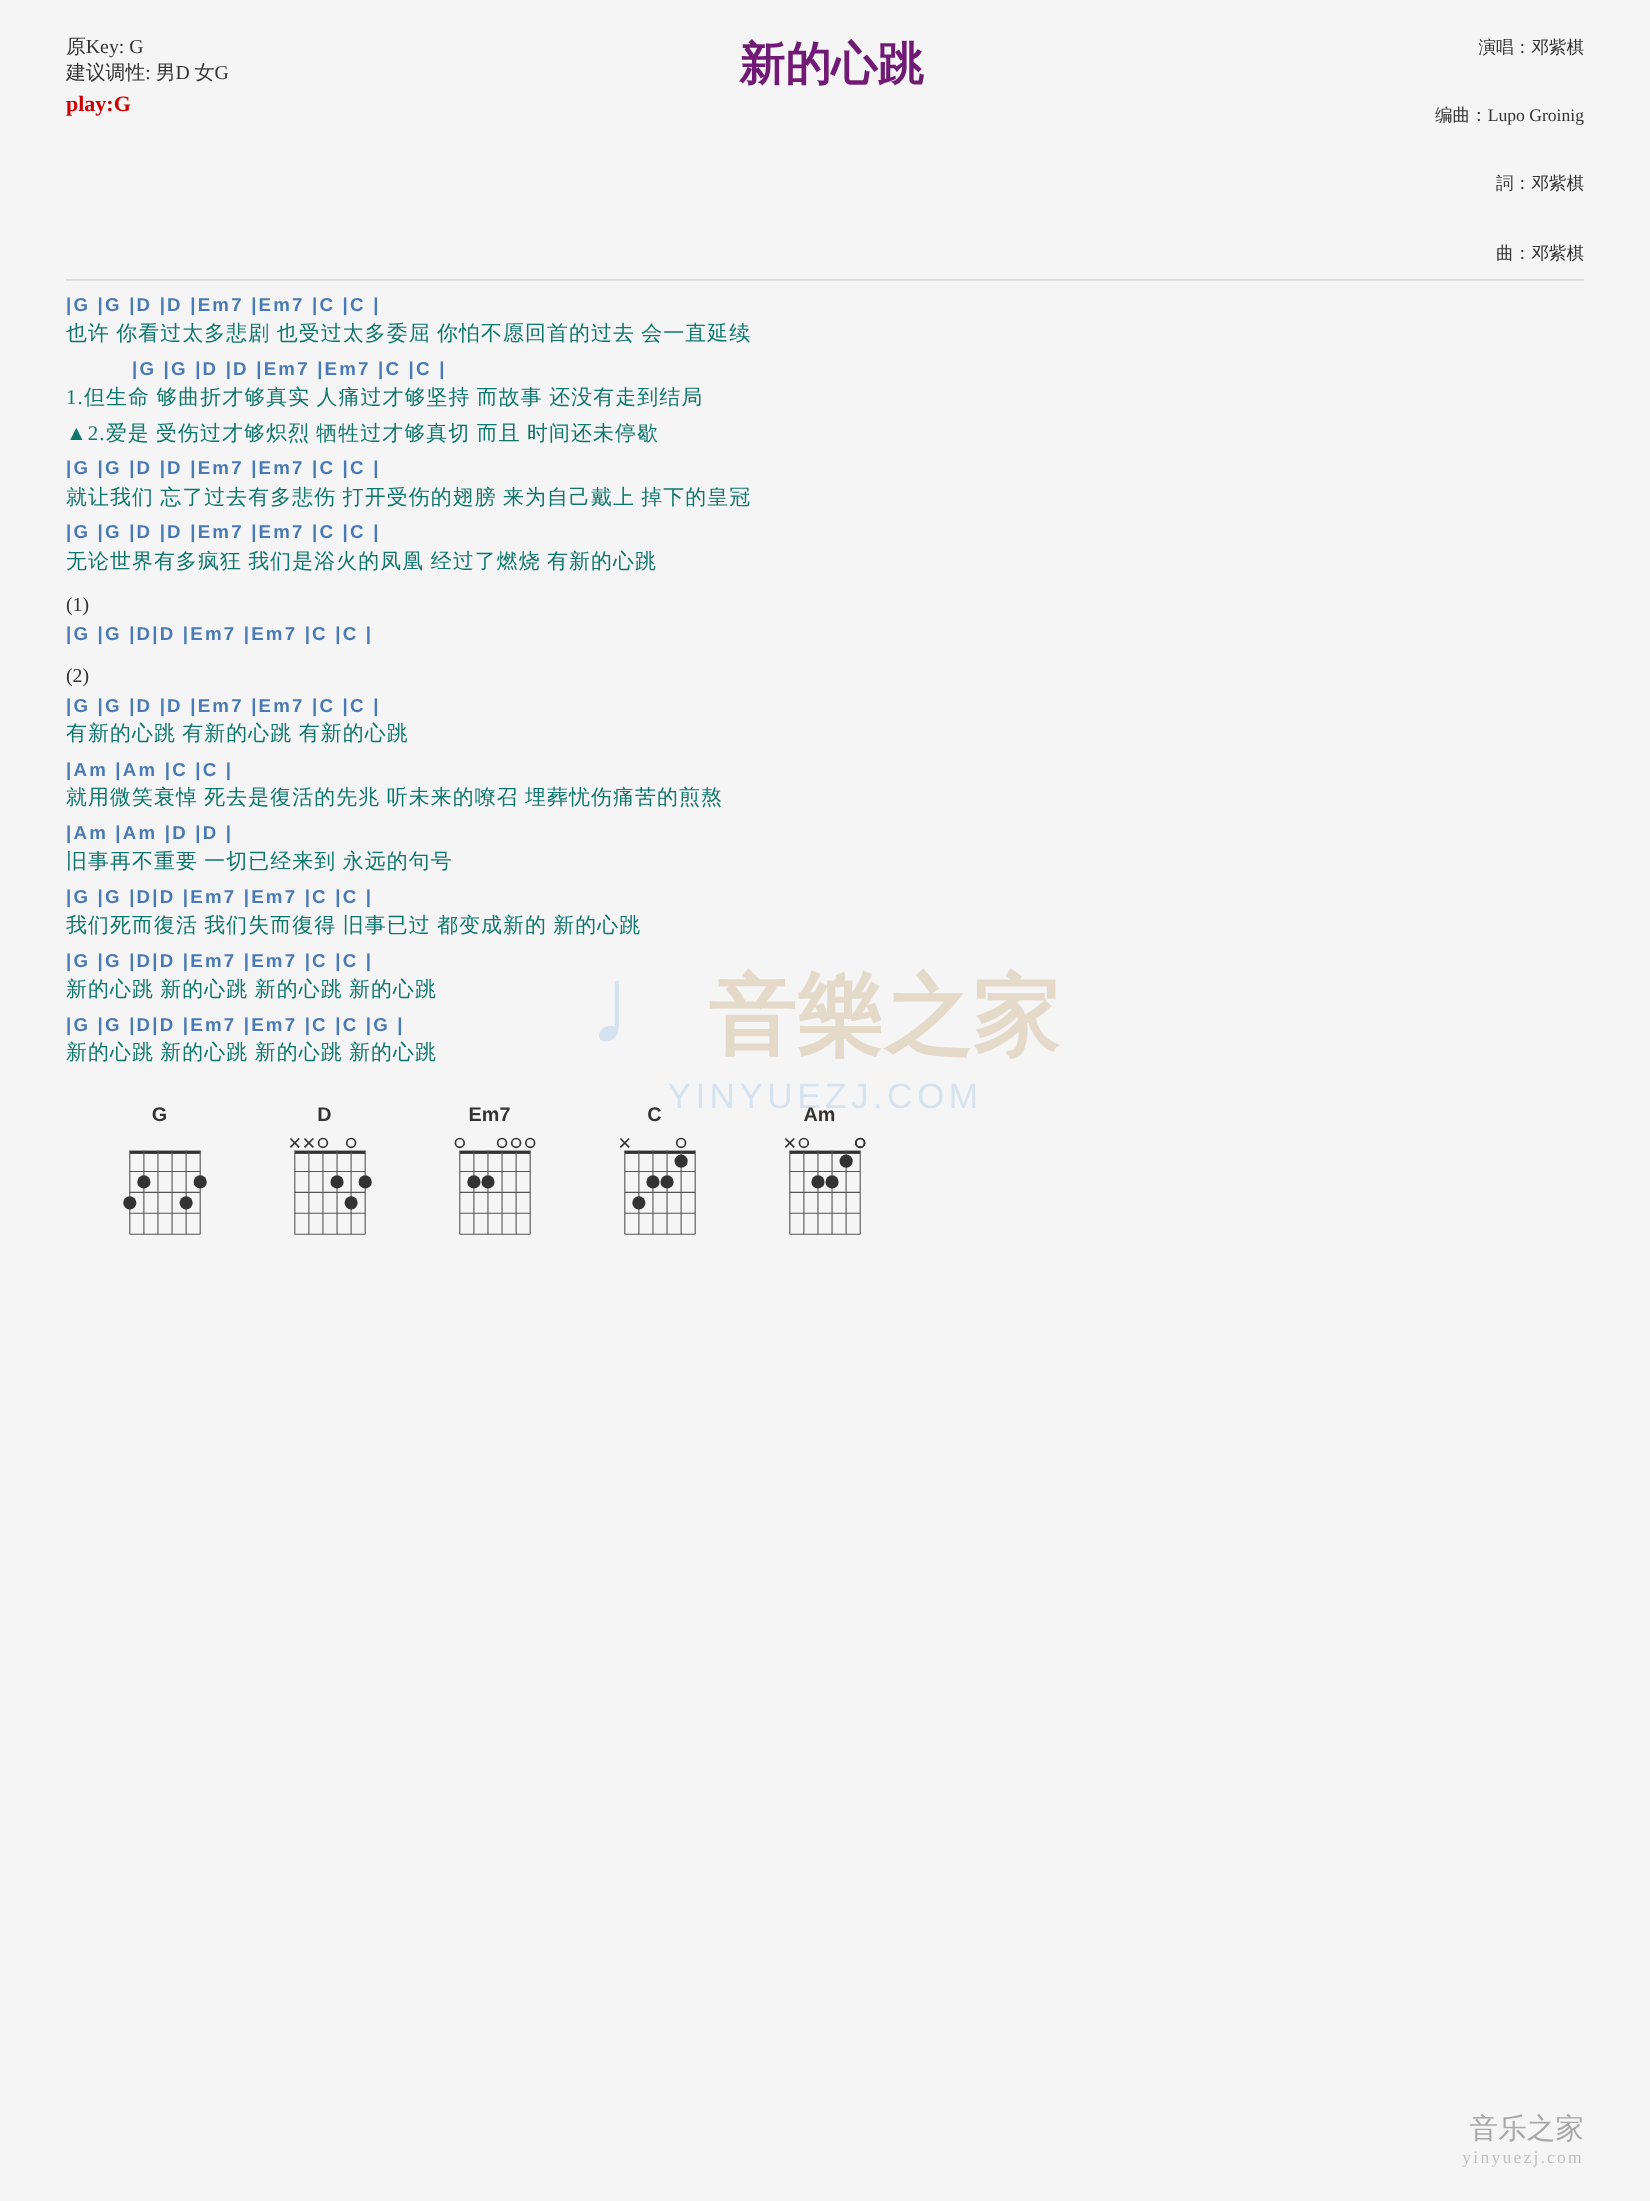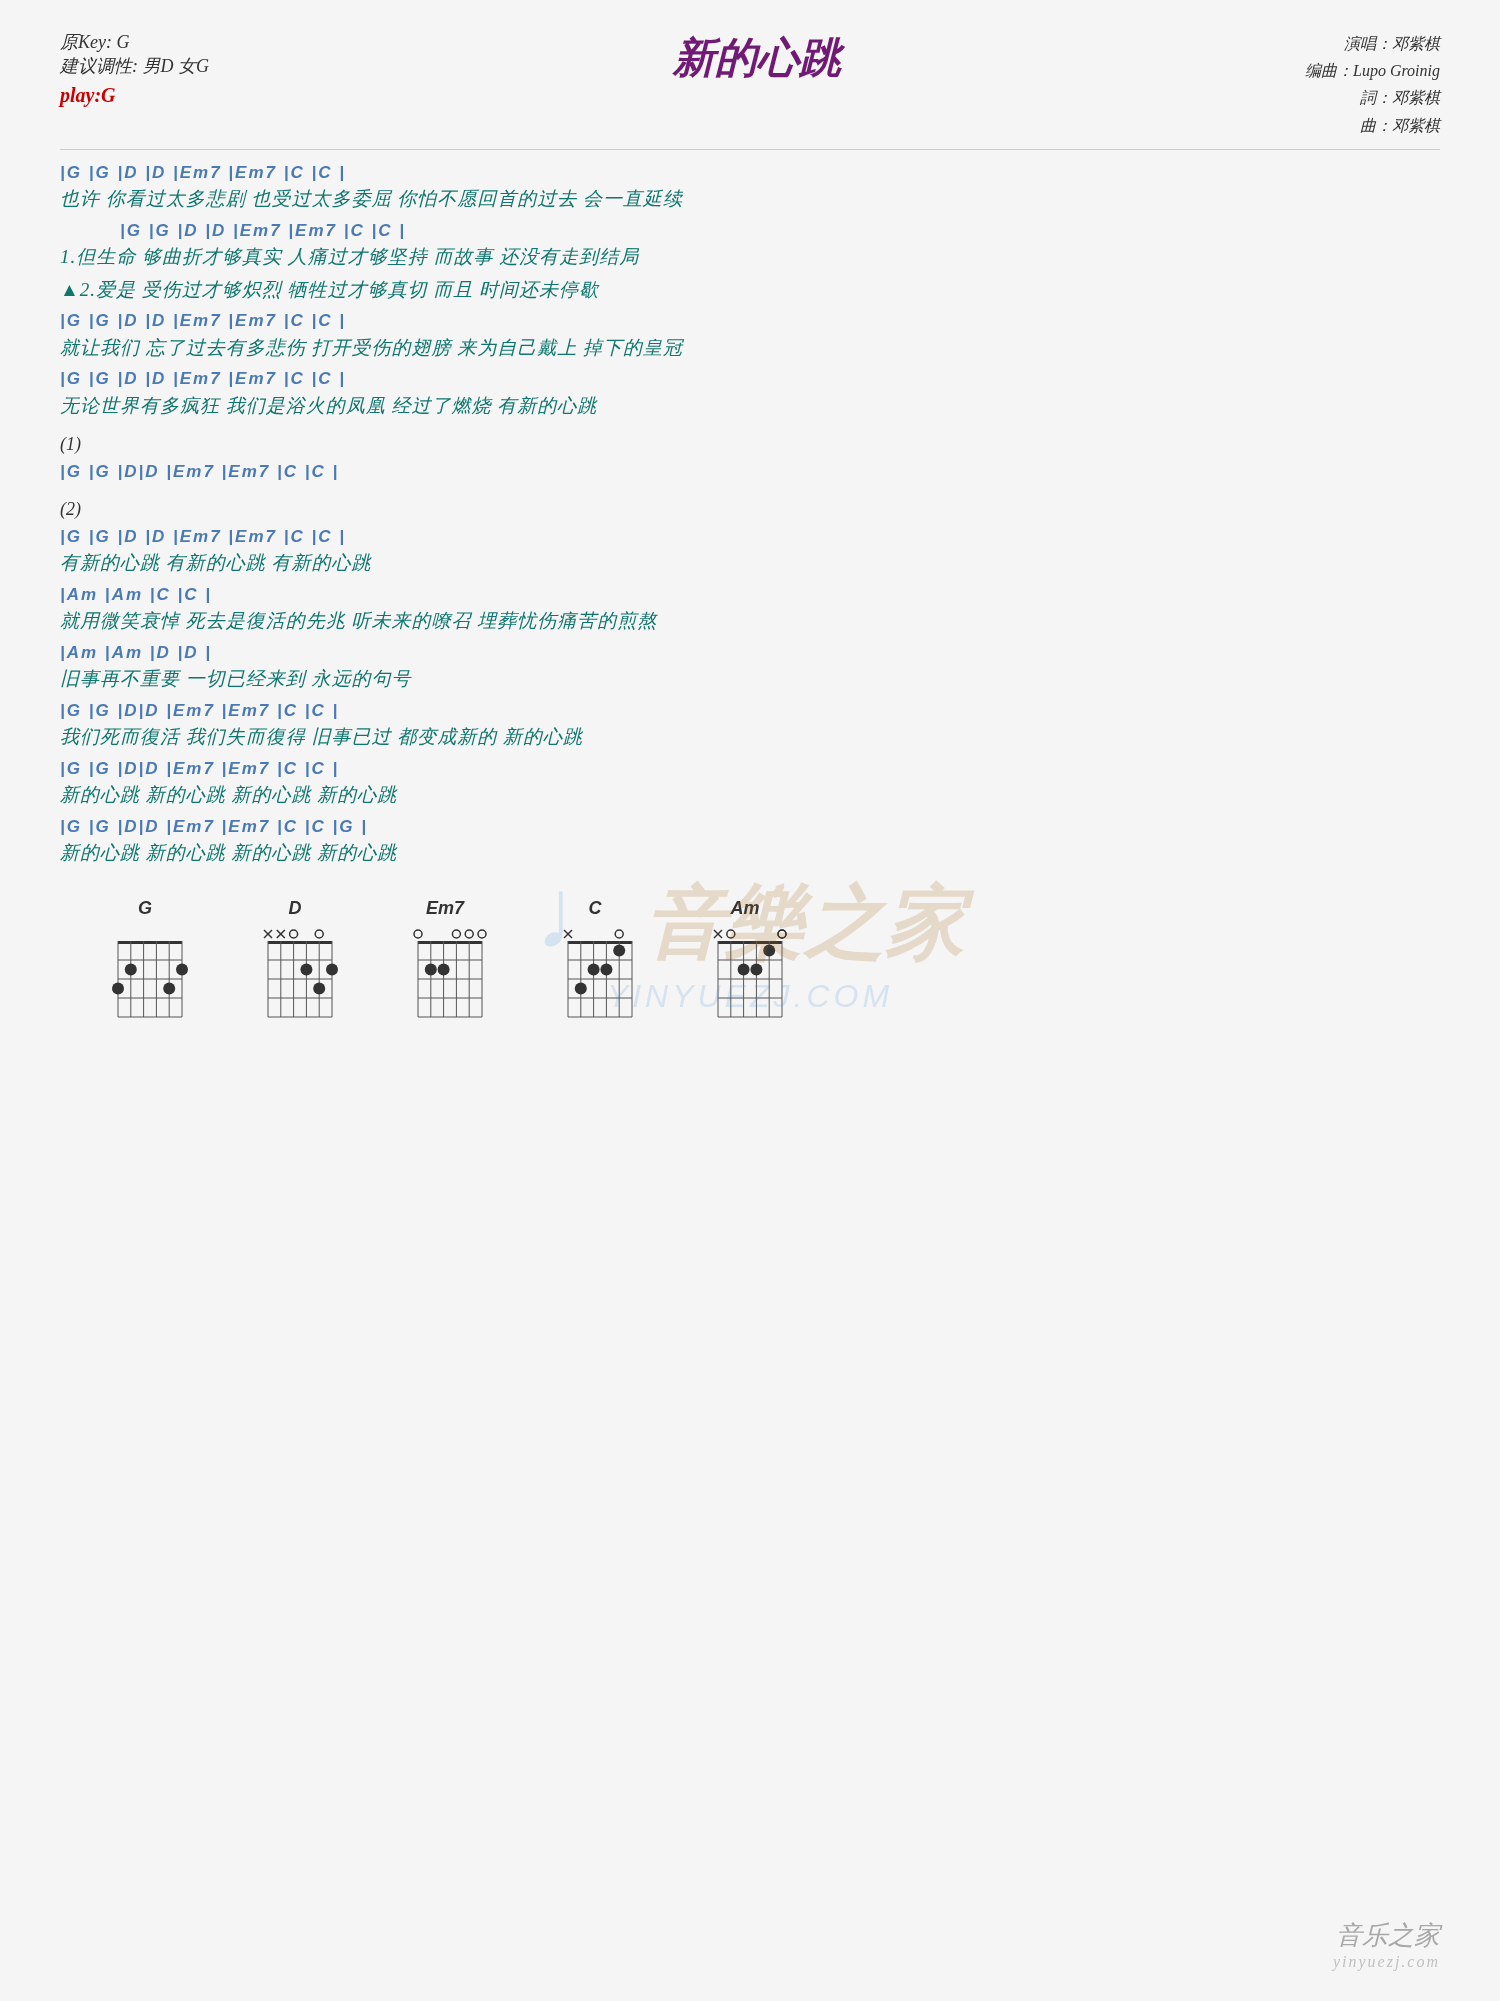--- a/index.html
+++ b/index.html
@@ -9,21 +9,20 @@
       width: 1500px;
       min-height: 2001px;
       position: relative;
     }
     .page {
       background: #f5f5f5;
       width: 1500px;
       min-height: 2001px;
       padding: 30px 60px 40px 60px;
       position: relative;
-      font-style: italic;
     }
     .header-area {
       display: flex;
       flex-direction: row;
       justify-content: space-between;
       margin-bottom: 10px;
     }
     .header-left {
       display: flex;
       flex-direction: column;
@@ -47,20 +46,21 @@
       text-align: center;
       margin-top: 0;
     }
     .header-right {
       display: flex;
       flex-direction: column;
       font-size: 16px;
       color: #333;
       text-align: right;
       line-height: 1.7;
+      gap: 35px;
     }
     .chord-line {
       font-size: 17px;
       color: #4a7ab5;
       font-weight: bold;
       letter-spacing: 2px;
       line-height: 1.5;
       margin-bottom: 0;
       font-family: Arial, sans-serif;
     }

